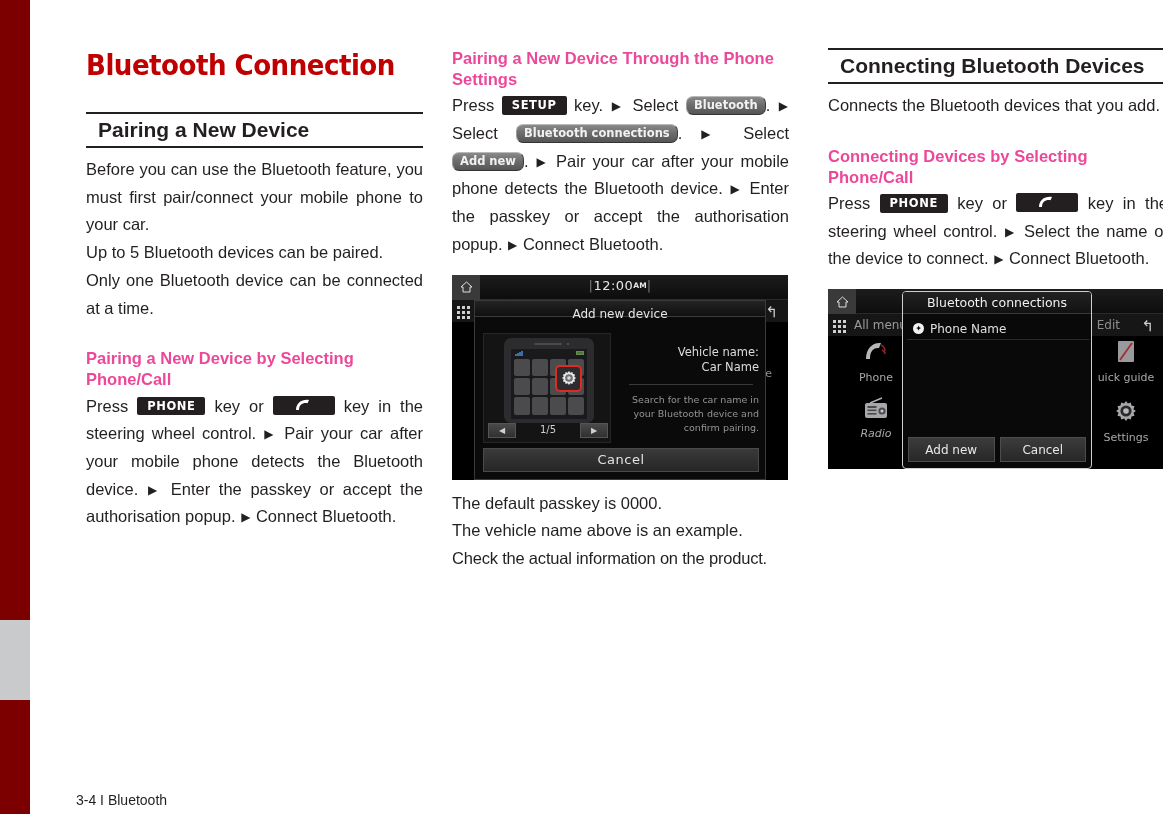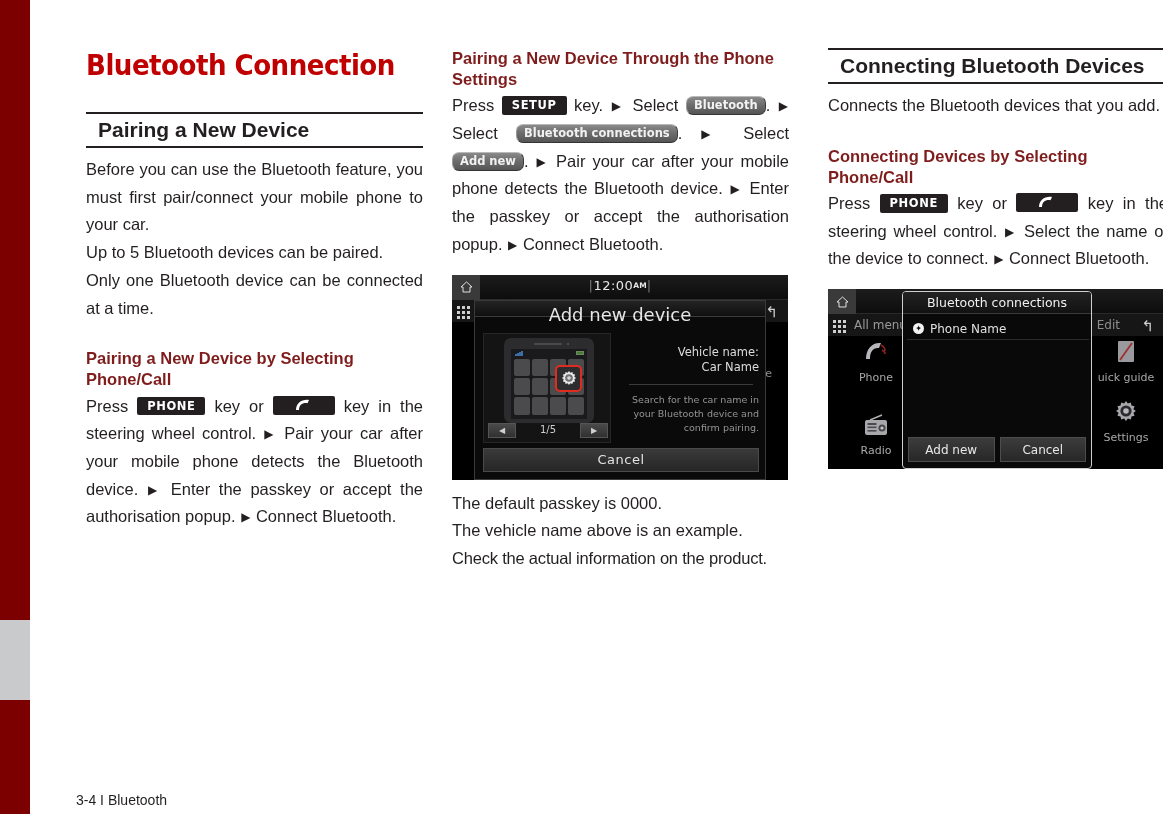--- a/index.html
+++ b/index.html
@@ -36,21 +36,21 @@
 
   .sec-head {
     font-size:21px; font-weight:bold; color:#231f20;
     border-top:2px solid #231f20; border-bottom:2px solid #231f20;
     padding:4px 0 4px 12px; margin:0 0 8px 0;
     white-space:nowrap;
   }
   .col-3 .sec-head { margin-left:0; }
 
   .sub-head {
-    font-size:16.5px; font-weight:bold; color:#7f1d1d;
+    font-size:16.5px; font-weight:bold; color:#ec4899;
     margin:0 0 2px 0; line-height:1.28;
     font-stretch:condensed;
   }
 
   p.body {
     font-size:16.5px; line-height:1.68; margin:0;
     text-align:justify; text-justify:inter-word;
     color:#231f20;
   }
   p.body.nojust { text-align:left; }
@@ -127,21 +127,21 @@
     position:absolute; right:10px; top:3px; font-size:15px; color:#cfcfcf;
   }
 
   
   .dlg-add {
     position:absolute; left:22px; top:25px; width:292px; height:180px;
     background:#0a0a0a; border:1px solid #3a3a3a;
   }
   .dlg-add-title {
     height:16px; line-height:27px; text-align:center;
-    font-size:18px; color:#e6e6e6;
+    font-size:12px; color:#e6e6e6;
     background:linear-gradient(#232323,#101010);
     border-bottom:1px solid #3c3c3c;
   }
   .dlg-add-body { position:absolute; left:0; top:28px; width:100%; height:118px; }
   .phone-panel {
     position:absolute; left:8px; top:4px; width:128px; height:110px;
     background:#141414; border:1px solid #262626;
   }
   .phone-body {
     position:absolute; left:20px; top:4px; width:90px; height:85px;
@@ -203,21 +203,21 @@
     font-size:13px; color:#e2e2e2; letter-spacing:.5px;
   }
   .behind-txt {
     position:absolute; right:16px; top:92px; font-size:11px; color:#8d8d8d;
   }
 
   
   .hu-menu-ic { position:absolute; text-align:center; width:60px; }
   .hu-menu-ic .cap { font-size:11px; color:#a8a8a8; margin-top:2px; display:block; }
   .ic-phone { left:18px; top:50px; }
-  .ic-radio { left:18px; top:125px; }
+  .ic-radio { left:18px; top:108px;font-style:italic; }
   .ic-guide { right:8px; top:50px; }
   .ic-set   { right:8px; top:108px; }
 
   .dlg-bt {
     position:absolute; left:74px; top:2px; width:190px; height:178px;
     background:#090909; border:1px solid #cfcfcf; border-radius:4px;
   }
   .dlg-bt-title {
     height:22px; line-height:22px; text-align:center;
     font-size:12.5px; color:#f0f0f0;

